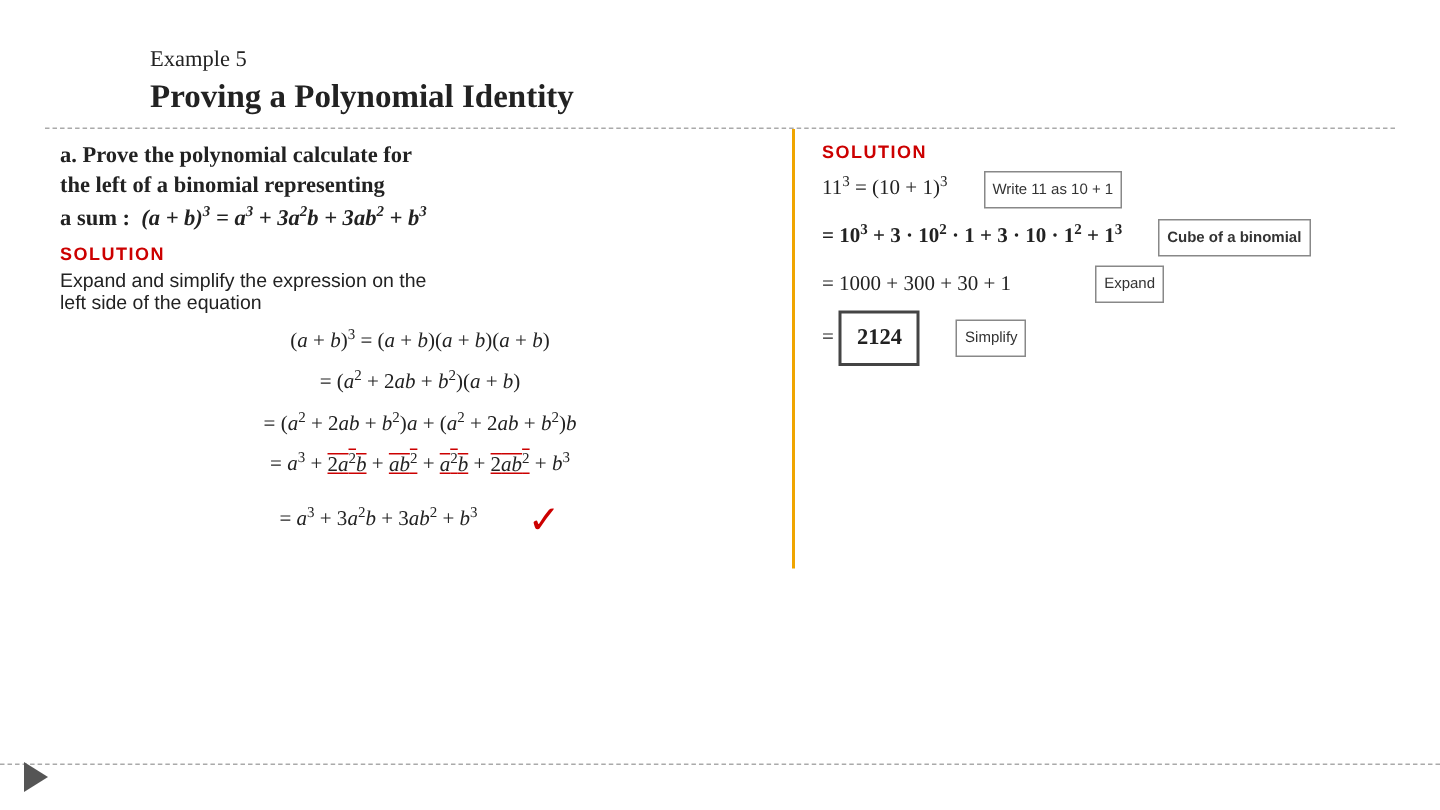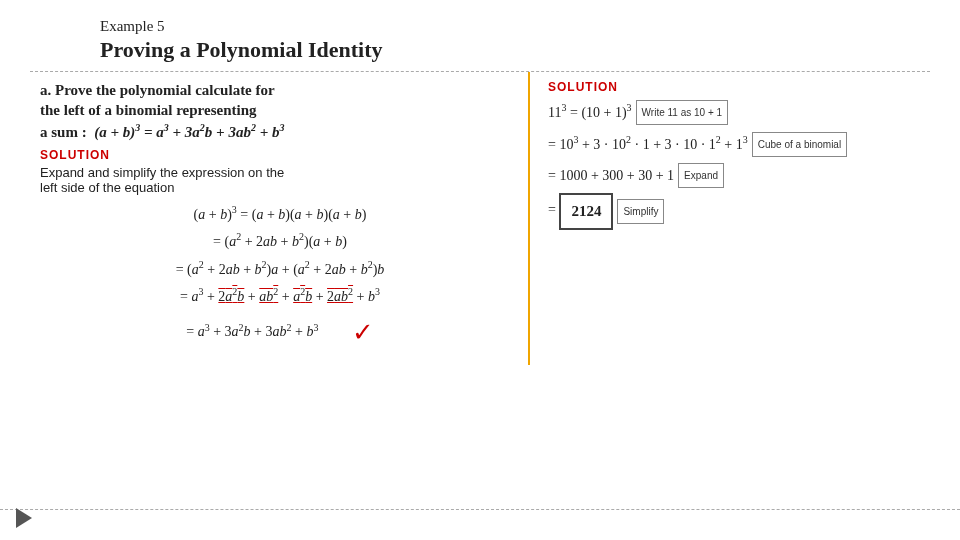--- a/index.html
+++ b/index.html
@@ -9,21 +9,21 @@
       background: #fff;
       font-family: 'Times New Roman', Times, serif;
       overflow: hidden;
       position: relative;
     }
 
     .page {
       width: 960px;
       height: 540px;
       position: relative;
-      padding: 18px 30px 10px 30px;
+      padding: 32px 30px 10px 30px;
     }
 
     .example-title {
       font-size: 15px;
       font-weight: normal;
       color: #222;
       margin-left: 70px;
       margin-bottom: 2px;
     }
 
@@ -119,21 +119,21 @@
     }
 
     .annotation-box {
       display: inline-block;
       border: 1px solid #888;
       font-size: 10px;
       font-family: Arial, sans-serif;
       padding: 2px 5px;
       color: #333;
       vertical-align: middle;
-      margin-left: 4px;
+      margin-left: 24px;
       white-space: nowrap;
     }
 
     .result-box {
       display: inline-block;
       border: 2px solid #444;
       padding: 2px 10px;
       font-size: 15px;
       font-weight: bold;
       vertical-align: middle;
@@ -198,26 +198,26 @@
 
       <div class="solution-label">SOLUTION</div>
 
       <div class="right-math">
 
         <div style="display:flex; align-items:center; margin-bottom:4px;text-align:right;">
           <span>11<sup>3</sup> = (10 + 1)<sup>3</sup></span>
           <span class="annotation-box">Write 11 as 10 + 1</span>
         </div>
 
-        <div style="display:flex; align-items:center; margin-bottom:4px;">
+        <div style="display:flex; align-items:center; margin-bottom:4px;font-weight:bold;">
           <span>= 10<sup>3</sup> + 3 · 10<sup>2</sup> · 1 + 3 · 10 · 1<sup>2</sup> + 1<sup>3</sup></span>
           <span class="annotation-box">Cube of a binomial</span>
         </div>
 
-        <div style="display:flex; align-items:center; margin-bottom:4px;">
+        <div style="display:flex; align-items:center; margin-bottom:4px;gap:32px;">
           <span>= 1000 + 300 + 30 + 1</span>
           <span class="annotation-box">Expand</span>
         </div>
 
         <div style="display:flex; align-items:center; margin-bottom:4px;">
           <span>= <span class="result-box">2124</span></span>
           <span class="annotation-box">Simplify</span>
         </div>
       </div>
     </div>

